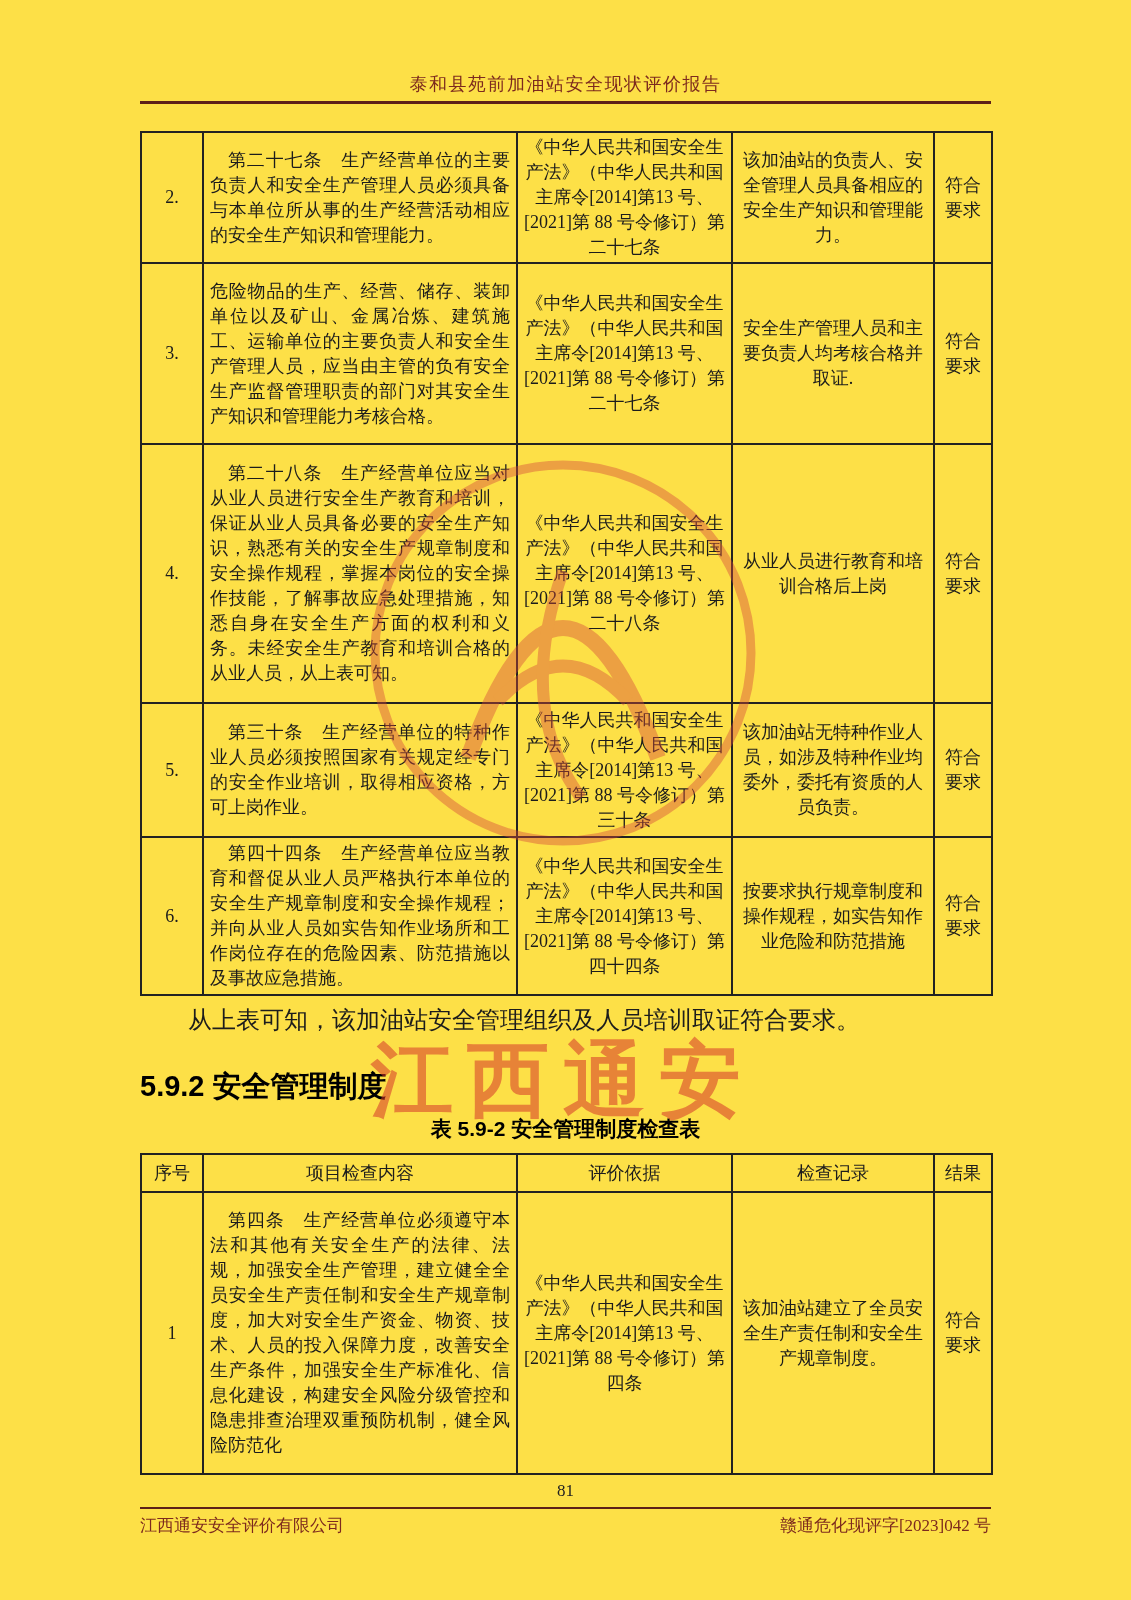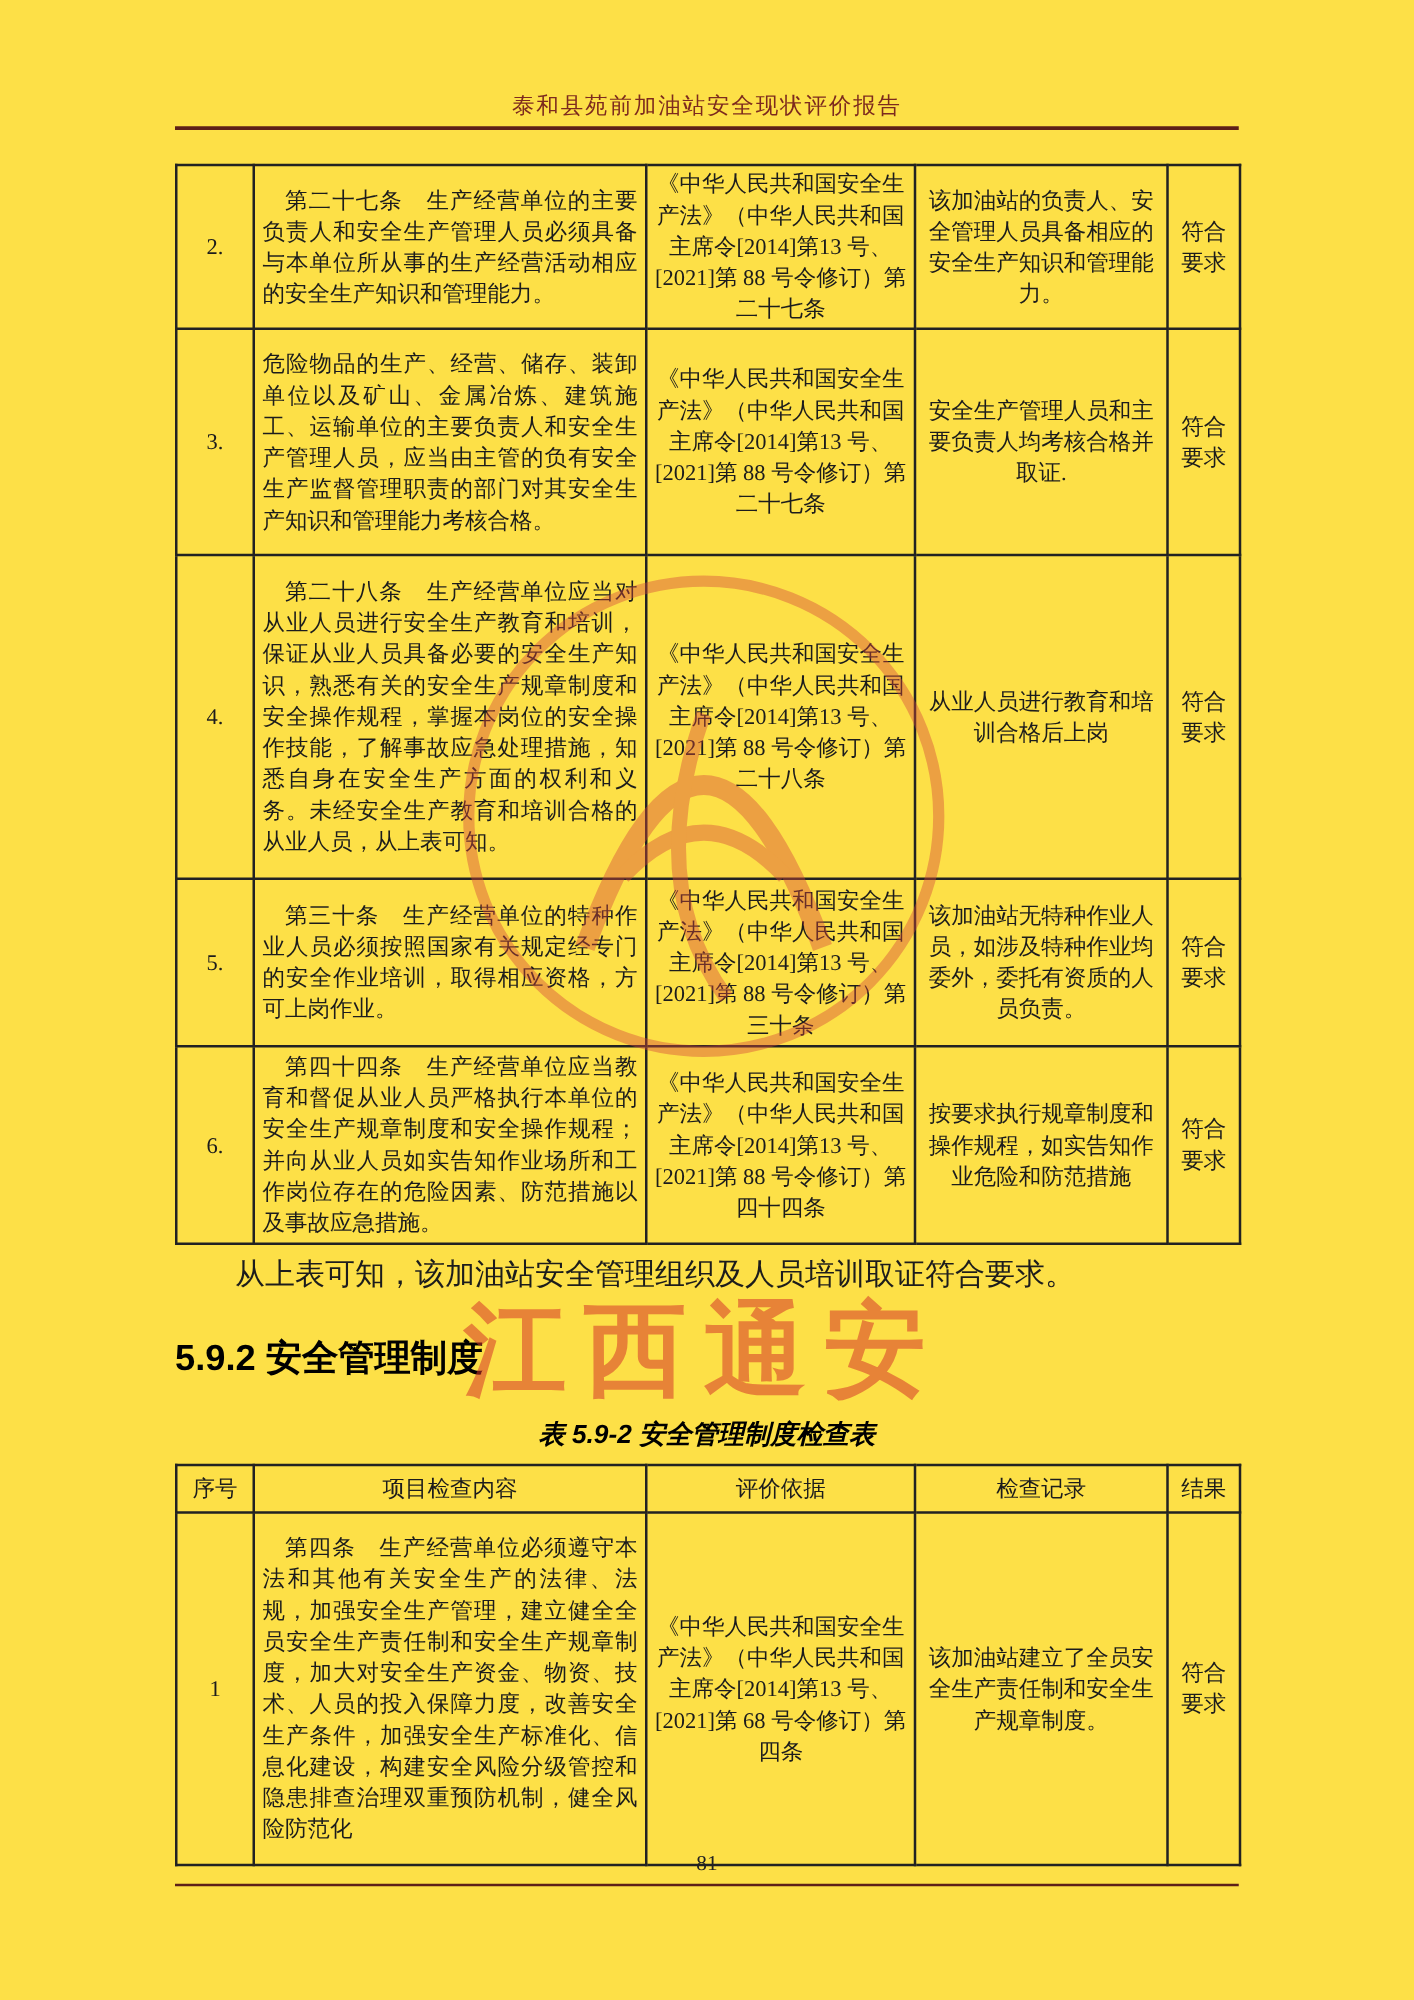--- a/index.html
+++ b/index.html
@@ -61,24 +61,24 @@
     margin:8px 0 0 140px; width:851px;
     font-size:24px; line-height:33px;
     text-indent:48px;
   }
   .section-heading {
     margin:30px 0 0 140px;
     font-family:"Liberation Sans","DejaVu Sans",sans-serif;
     font-weight:bold; font-size:29px; color:#000;
   }
   .table-caption {
-    margin:26px 0 0 140px; width:851px;
+    margin:8px 0 0 140px; width:851px;
     text-align:center;
     font-family:"Liberation Sans","DejaVu Sans",sans-serif;
-    font-weight:bold; font-size:21px; color:#000;font-style:italic;
+    font-weight:bold; font-size:21px; color:#000;
   }
 
   
   .footer-area { position:absolute; left:140px; top:1481px; width:851px; }
   .page-number { text-align:center; font-size:17px; color:#222; }
   .footer-rule { margin-top:6px; border-bottom:2.5px solid #5d2018; }
   .footer-row  { display:flex; justify-content:space-between; margin-top:5px;
                  font-size:17px; color:#7d2a1e; }
 
   
@@ -172,30 +172,34 @@
       <tr class="head-row">
         <td class="c-head">序号</td>
         <td class="c-head">项目检查内容</td>
         <td class="c-head">评价依据</td>
         <td class="c-head">检查记录</td>
         <td class="c-head">结果</td>
       </tr>
       <tr>
         <td class="c-no">1</td>
         <td class="c-content indent">第四条　生产经营单位必须遵守本法和其他有关安全生产的法律、法规，加强安全生产管理，建立健全全员安全生产责任制和安全生产规章制度，加大对安全生产资金、物资、技术、人员的投入保障力度，改善安全生产条件，加强安全生产标准化、信息化建设，构建安全风险分级管控和隐患排查治理双重预防机制，健全风险防范化</td>
-        <td class="c-basis">《中华人民共和国安全生产法》（中华人民共和国主席令[2014]第13 号、[2021]第 68 号令修订）第四条</td>
+        <td class="c-basis">《中华人民共和国安全生产法》（中华人民共和国主席令[2014]第13 号、[2021]第 88 号令修订）第四条</td>
         <td class="c-record">该加油站建立了全员安全生产责任制和安全生产规章制度。</td>
         <td class="c-result">符合要求</td>
       </tr>
     </tbody>
   </table>
 
   <div class="footer-area">
     <div class="page-number">81</div>
     <div class="footer-rule"></div>
+    <div class="footer-row">
+      <span>江西通安安全评价有限公司</span>
+      <span>赣通危化现评字[2023]042 号</span>
+    </div>
   </div>
 
   <div class="seal">
     <svg viewBox="0 0 400 400" width="400" height="400" aria-hidden="true">
       <circle cx="200" cy="200" r="188" fill="none" stroke="currentColor" stroke-width="9"></circle>
       <path d="M105 305 Q200 45 295 305" fill="none" stroke="currentColor" stroke-width="16"></path>
       <path d="M135 248 Q200 178 265 248" fill="none" stroke="currentColor" stroke-width="13"></path>
       <path d="M200 118 Q152 255 218 345" fill="none" stroke="currentColor" stroke-width="12"></path>
     </svg>
   </div>

